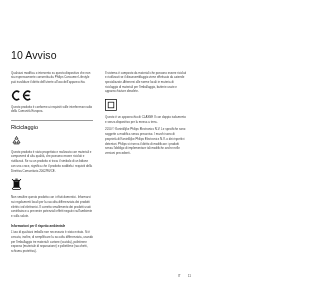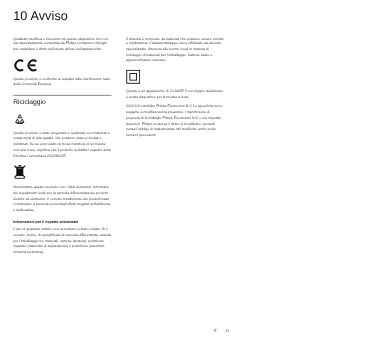--- a/index.html
+++ b/index.html
@@ -13,20 +13,21 @@
     font-family: "Liberation Sans", sans-serif;
     color: #1a1a1a;
     overflow: hidden;
     position: relative;
   }
   .page {
     position: absolute;
     inset: 0;
     padding: 7px 9px 0 11px;
     box-sizing: border-box;
+    margin-top: 41px;
   }
   .columns {
     display: flex;
     gap: 12px;
     align-items: flex-start;
   }
   .col {
     width: 82px;
     flex: 0 0 82px;
   }

